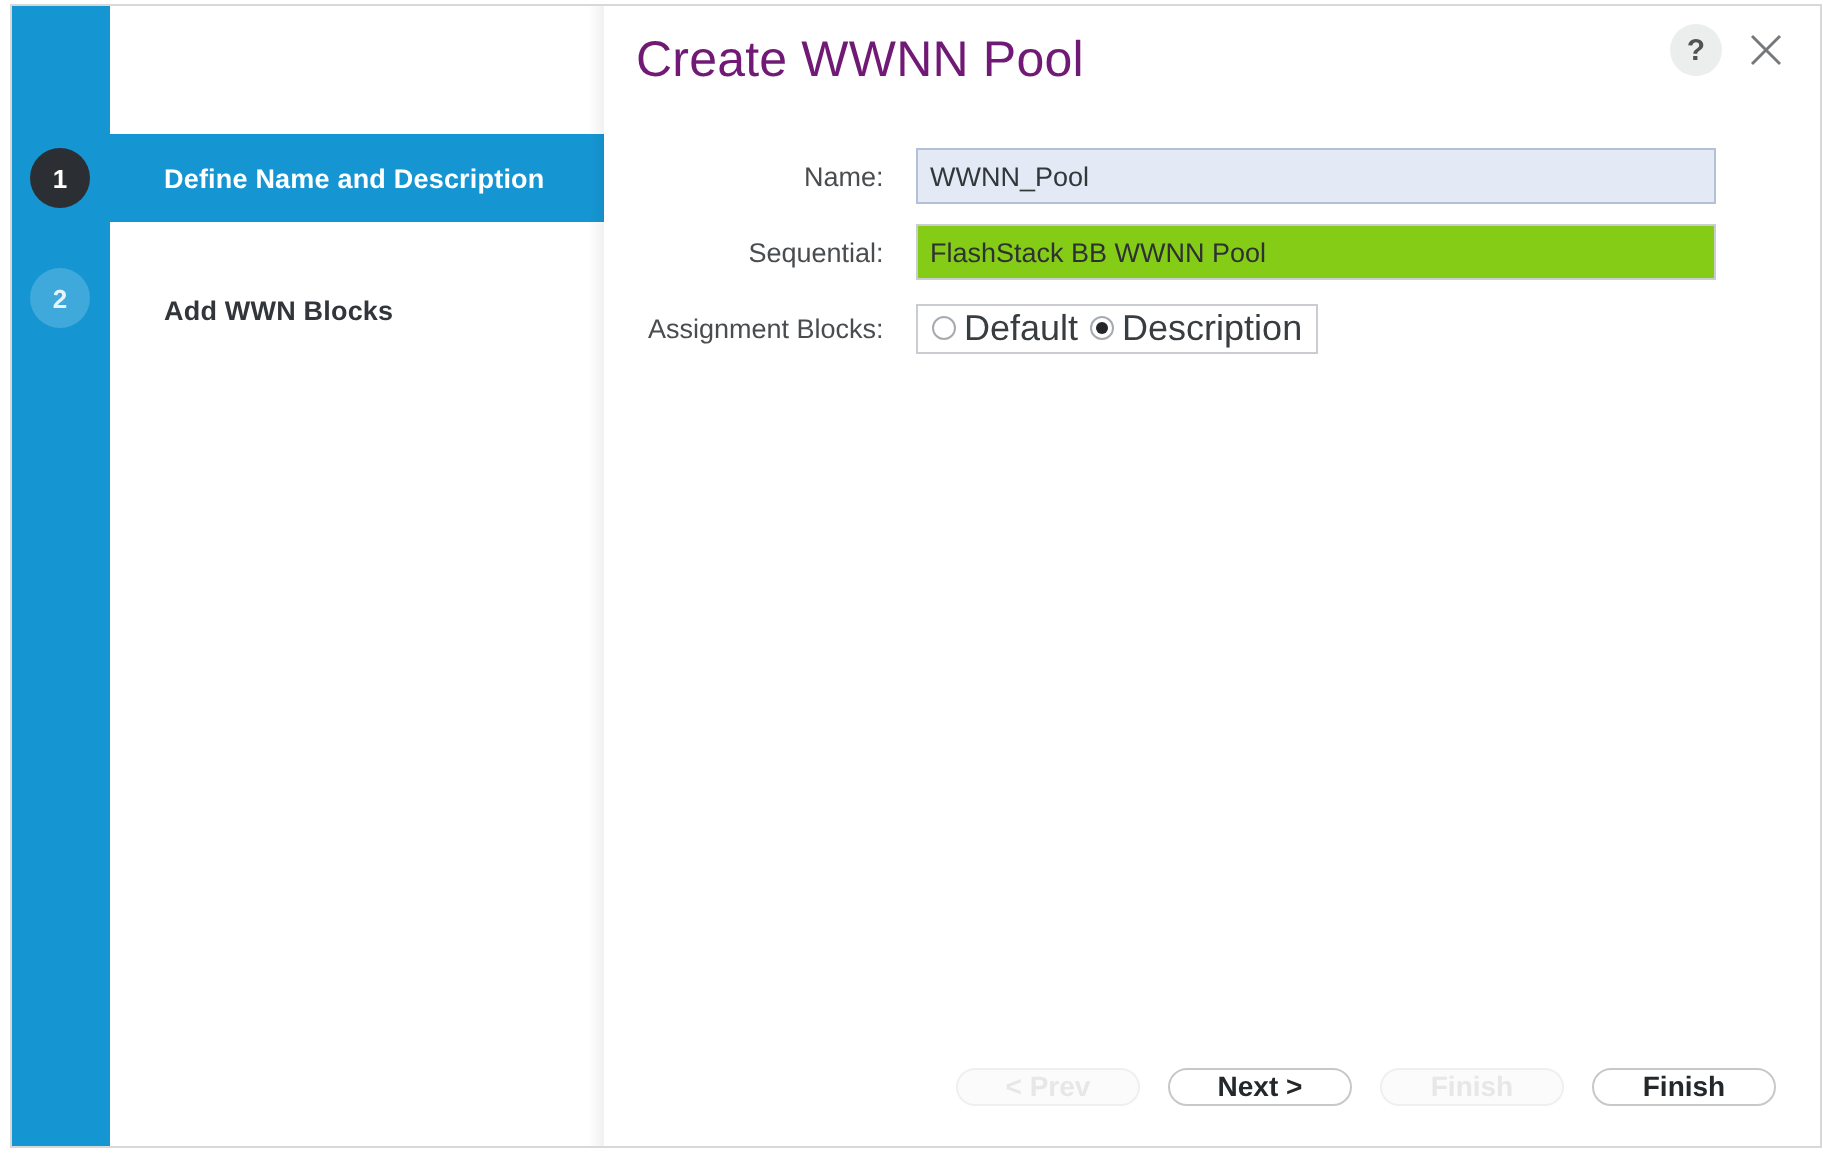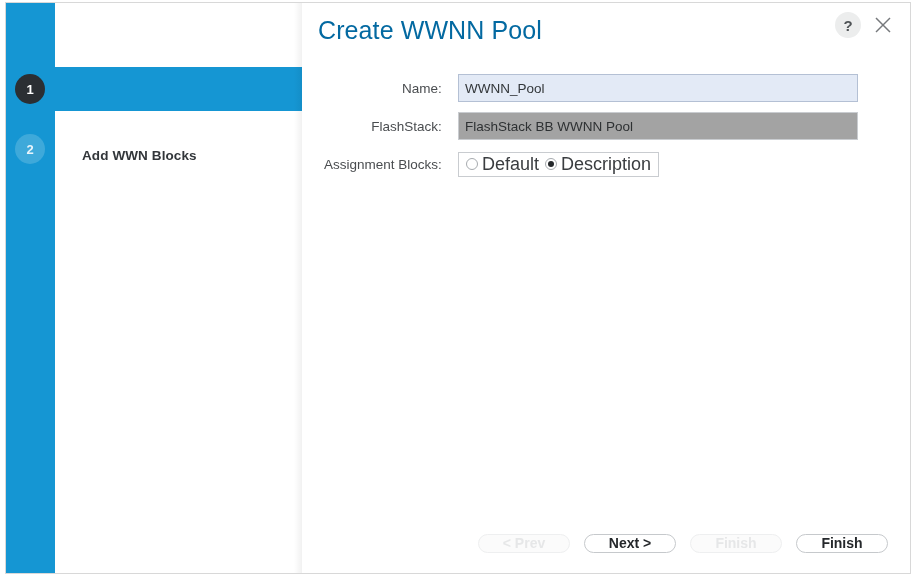--- a/index.html
+++ b/index.html
@@ -121,21 +121,21 @@
 
   .titlebar {
     position: relative;
     height: 54px;
     display: flex;
     align-items: center;
   }
   .dialog-title {
     padding-left: 16px;
     font-size: 25px;
-    color: #0369a1;
+    color: #701a75;
     font-weight: normal;
     letter-spacing: 0.1px;
   }
   .title-actions {
     position: absolute;
     right: 14px;
     top: 9px;
     display: flex;
     align-items: center;
     gap: 9px;
@@ -184,21 +184,21 @@
     flex: 0 0 20px;
     font-size: 13.5px;
     color: #4a4d50;
     text-align: left;
   }
   .text-input {
     width: 400px;
     height: 28px;
     box-sizing: border-box;
     border: 1px solid #c9ccd0;
-    background: #a3a3a3;
+    background: #84cc16;
     font-family: "Liberation Sans", sans-serif;
     font-size: 13.5px;
     color: #2e3133;
     padding: 0 6px;
     outline: none;
   }
   .text-input.focused {
     background: #e3eaf6;
     border: 1px solid #b4c0d4;
     color: #33373a;
@@ -287,20 +287,21 @@
 <body>
 
 <div class="dialog">
 
   <div class="sidebar">
     <div class="rail"></div>
 
     <div class="steps">
       <div class="step step-1 active">
         <div class="step-badge current">1</div>
+        <div class="step-label">Define Name and Description</div>
       </div>
 
       <div class="step step-2 inactive">
         <div class="step-badge upcoming">2</div>
         <div class="step-label">Add WWN Blocks</div>
       </div>
     </div>
 
     <div class="pane-divider"></div>
   </div>
@@ -323,21 +324,21 @@
 
     <div class="form">
 
       <div class="form-row">
         <div class="form-label">Name</div>
         <div class="form-colon">:</div>
         <input class="text-input focused" type="text" value="WWNN_Pool" style="">
       </div>
 
       <div class="form-row">
-        <div class="form-label">FlashStack</div>
+        <div class="form-label">Sequential</div>
         <div class="form-colon">:</div>
         <input class="text-input" type="text" value="FlashStack BB WWNN Pool" style="">
       </div>
 
       <div class="form-row">
         <div class="form-label">Assignment Blocks</div>
         <div class="form-colon">:</div>
         <div class="radio-group">
           <div class="radio-opt">
             <span class="radio-mark"></span>

